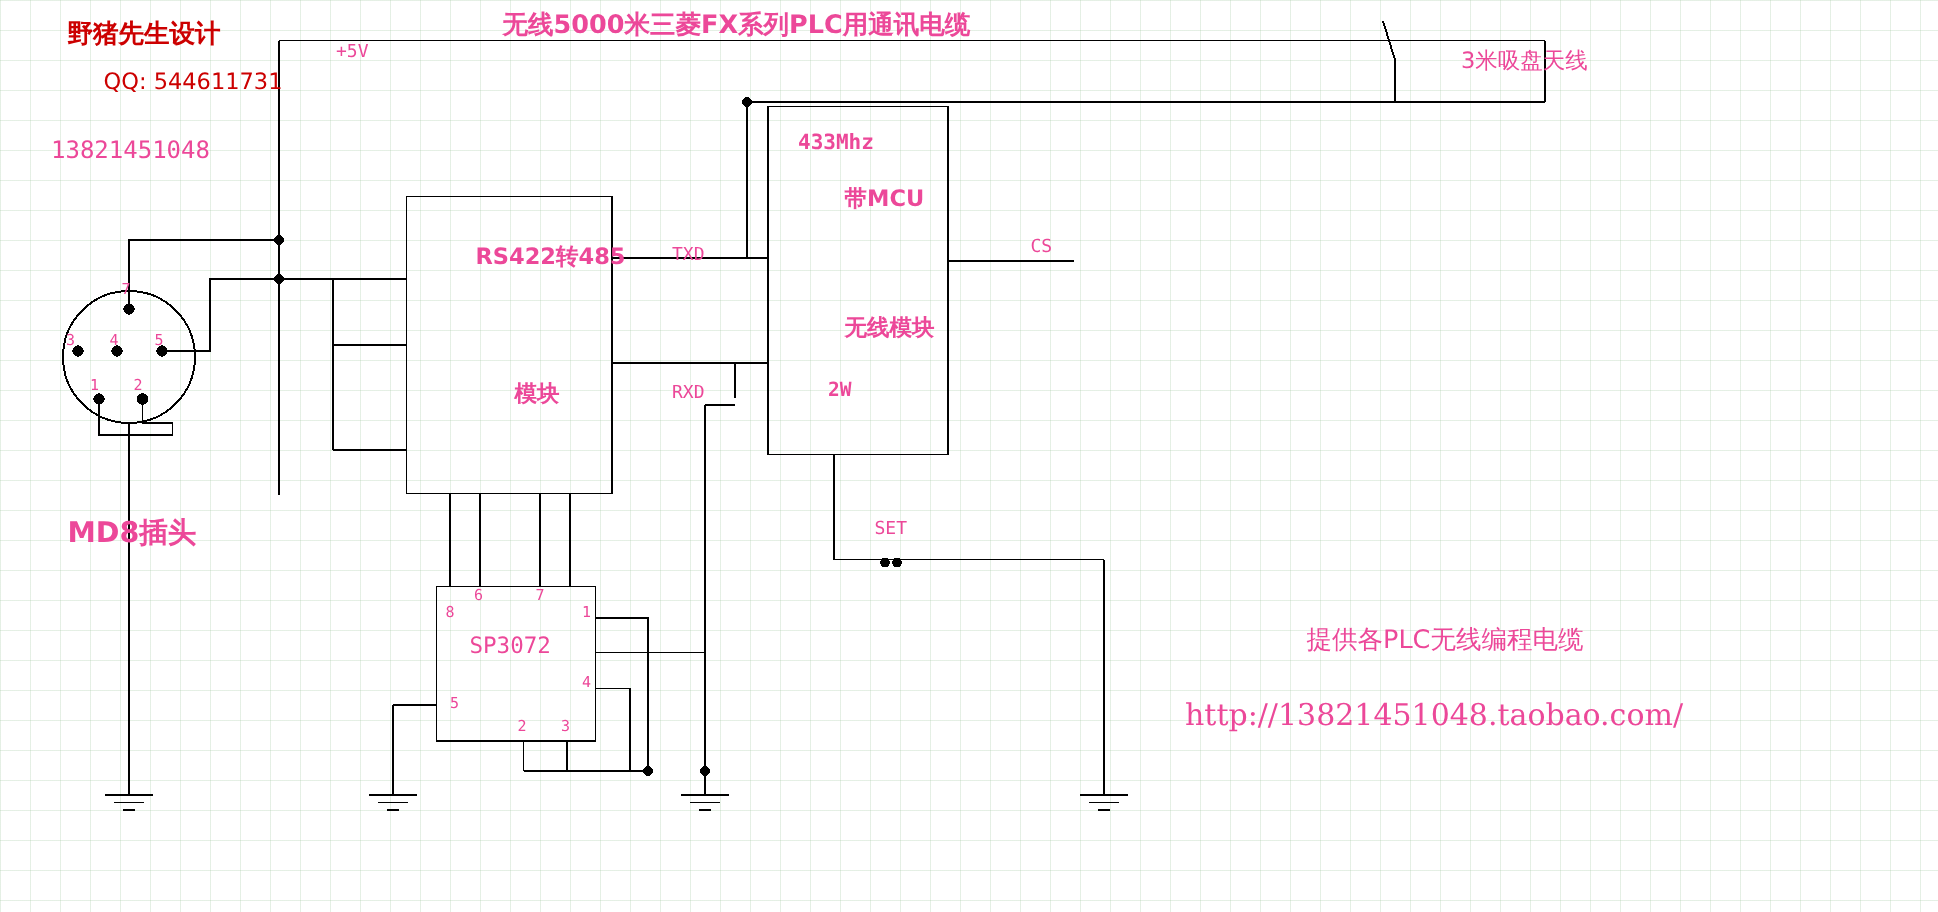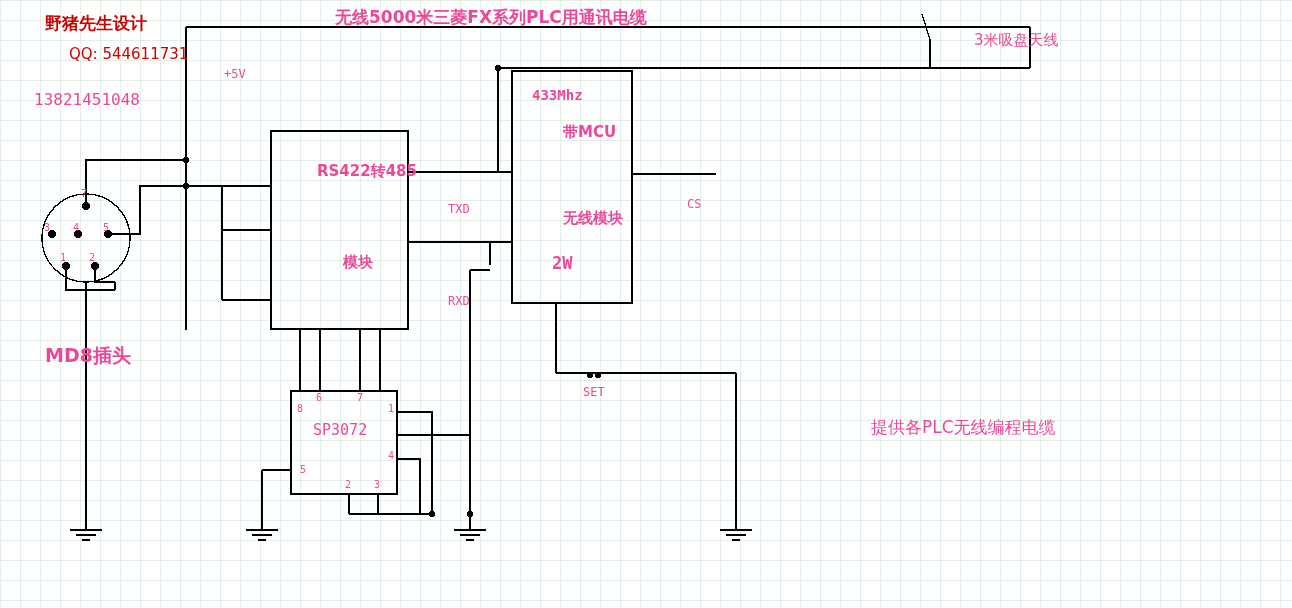--- a/index.html
+++ b/index.html
@@ -59,21 +59,20 @@
   .big {
     font-size: 17px;
     font-weight: bold;
   }
   .med {
     font-size: 15px;
     margin-left: 24px;
   }
   .sm {
     font-size: 12px;
-    margin-top: 40px;
   }
   .xs {
     font-size: 10px;
   }
 </style>
 </head>
 <body>
 
 <div id="root">
   <div id="grid"></div>
@@ -186,21 +185,21 @@
 
   <div class="lbl cn" style="left:943px; top:32px; font-size:15px;">3米吸盘天线</div>
 
 
   <div class="lbl cn" style="left:286px; top:163px; font-size:15px; font-weight:bold;">RS422转485</div>
   <div class="lbl cn" style="left:312px; top:254px; font-size:15px; font-weight:bold;">模块</div>
 
   <div class="lbl mono" style="left:532px; top:88px; font-size:14px; font-weight:bold;">433Mhz</div>
   <div class="lbl cn" style="left:532px; top:124px; font-size:15px; font-weight:bold;">带MCU</div>
   <div class="lbl cn" style="left:532px; top:210px; font-size:15px; font-weight:bold;">无线模块</div>
-  <div class="lbl mono" style="left:552px; top:254px; font-size:17px; font-weight:bold;">2W</div>
+  <div class="lbl mono" style="left:552px; top:254px; font-size:13px; font-weight:bold;">2W</div>
 
   <div class="lbl mono sm" style="left:448px; top:163px;">TXD</div>
   <div class="lbl mono sm" style="left:448px; top:255px;">RXD</div>
   <div class="lbl mono sm" style="left:687px; top:158px;">CS</div>
   <div class="lbl mono sm" style="left:583px; top:346px;">SET</div>
 
   <div class="lbl mono" style="left:313px; top:422px; font-size:15px;">SP3072</div>
   <div class="lbl mono xs" style="left:297px; top:403px;">8</div>
   <div class="lbl mono xs" style="left:316px; top:392px;">6</div>
   <div class="lbl mono xs" style="left:357px; top:392px;">7</div>
@@ -213,13 +212,14 @@
   <div class="lbl mono xs" style="left:81px; top:188px;">7</div>
   <div class="lbl mono xs" style="left:44px; top:222px;">3</div>
   <div class="lbl mono xs" style="left:73px; top:222px;">4</div>
   <div class="lbl mono xs" style="left:103px; top:222px;">5</div>
   <div class="lbl mono xs" style="left:60px; top:252px;">1</div>
   <div class="lbl mono xs" style="left:89px; top:252px;">2</div>
 
   <div class="lbl cn" style="left:14px; top:345px; font-size:19px; font-weight:bold;">MD8插头</div>
 
   <div class="lbl cn" style="left:840px; top:418px; font-size:17px;">提供各PLC无线编程电缆</div>
+  <div class="lbl serif" style="left:790px; top:465px; font-size:20px;">http://13821451048.taobao.com/</div>
 </div>
 
 </body></html>

